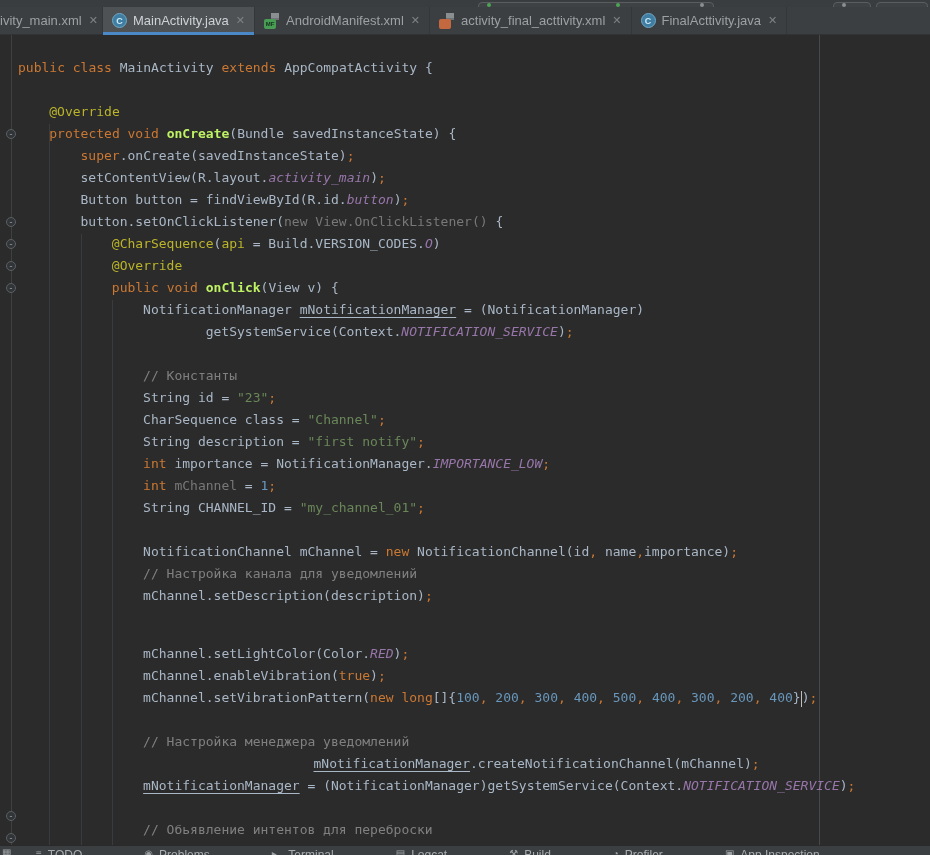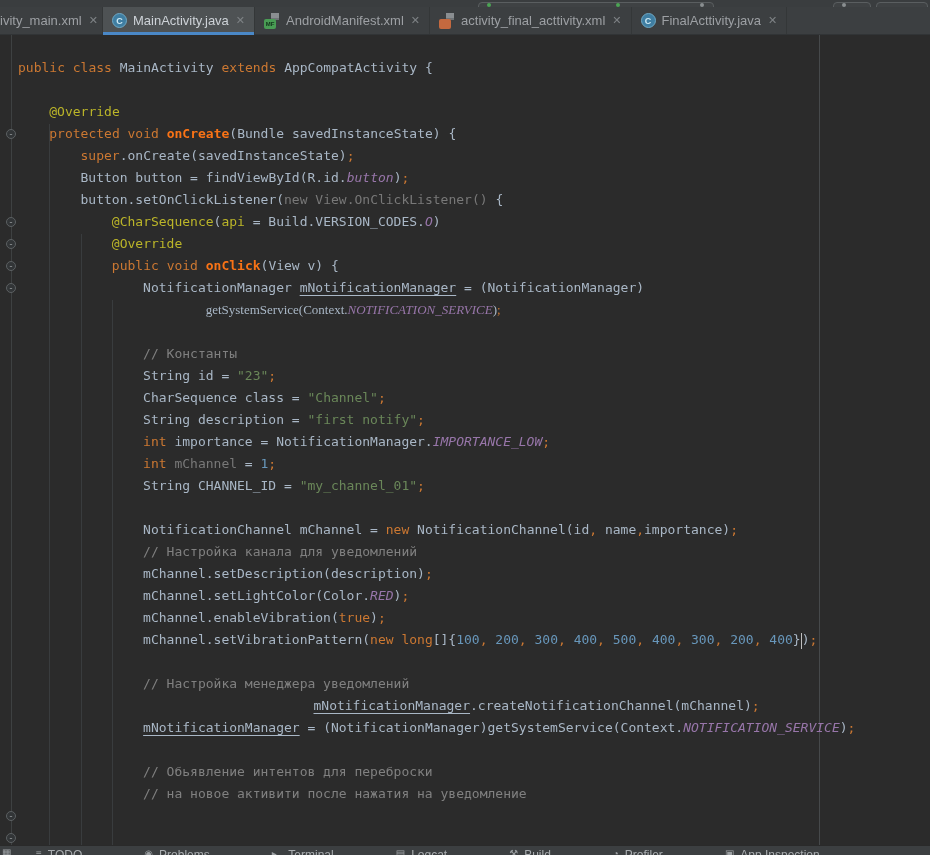--- a/index.html
+++ b/index.html
@@ -32,21 +32,21 @@
   .icon-layout-xml .badge{background:#C4693F;color:#3C1B0D;}
 
   
   #editor{position:absolute;top:35px;left:0;width:930px;height:810px;background:#2B2B2B;overflow:hidden;}
   #gutterline{position:absolute;left:11px;top:0;bottom:0;width:1px;background:#3E4142;}
   .iguide{position:absolute;width:1px;background:#393C3E;bottom:0;}
   #marginline{position:absolute;left:819px;top:0;bottom:0;width:1px;background:#46494B;}
   #code{position:absolute;top:22px;left:18px;right:0;font-family:"DejaVu Sans Mono",monospace;
     font-size:13px;line-height:22px;}
   .line{height:22px;white-space:pre;}
-  .tx{color:#A9B7C6}.kw{color:#CC7832}.md{color:#f97316;font-weight:bold}.an{color:#BBB529}
+  .tx{color:#A9B7C6}.kw{color:#CC7832}.md{color:#bef264;font-weight:bold}.an{color:#BBB529}
   .st{color:#6A8759}.nu{color:#6897BB}.cm{color:#808080}.fl{color:#9876AA;font-style:italic}
   .gy{color:#787878}.pu{color:#CC7832}
   .un{color:#A9B7C6;text-decoration:underline;text-underline-offset:3px;}
   .caret{display:inline-block;width:0;border-left:1.5px solid #BFBFBF;height:16px;vertical-align:middle;}
   .fold{position:absolute;left:6px;width:10px;height:10px;border-radius:50%;border:1px solid #5C6062;
     background:#323537;color:#9A9EA1;font-size:9px;line-height:8px;text-align:center;box-sizing:border-box;
     font-family:"DejaVu Sans Mono",monospace;}
 
   
   #bottombar{position:absolute;top:845px;left:0;width:930px;height:10px;background:#3C3F41;
@@ -109,40 +109,41 @@
     <div class="iguide" style="left:49px;top:89px;"></div>
     <div class="iguide" style="left:81px;top:199px;"></div>
     <div class="iguide" style="left:112px;top:265px;"></div>
     <div id="marginline"></div>
     <div id="code">
         <div class="line" style="padding-left: 0px;"><span class="kw">public</span><span class="tx"> </span><span class="kw">class</span><span class="tx"> MainActivity </span><span class="kw">extends</span><span class="tx"> AppCompatActivity {</span></div>
         <div class="line" style="padding-left: 0px;"></div>
         <div class="line" style="padding-left: 31.28px;"><span class="an">@Override</span></div>
         <div class="line" style="padding-left: 31.28px;"><span class="kw">protected</span><span class="tx"> </span><span class="kw">void</span><span class="tx"> </span><span class="md">onCreate</span><span class="tx">(Bundle savedInstanceState) {</span></div>
         <div class="line" style="padding-left: 62.56px;"><span class="kw">super</span><span class="tx">.onCreate(savedInstanceState)</span><span class="pu">;</span></div>
+        <div class="line" style="padding-left: 62.56px;"><span class="tx">setContentView(R.layout.</span><span class="fl">activity_main</span><span class="tx">)</span><span class="pu">;</span></div>
         <div class="line" style="padding-left: 62.56px;"><span class="tx">Button button = findViewById(R.id.</span><span class="fl">button</span><span class="tx">)</span><span class="pu">;</span></div>
         <div class="line" style="padding-left: 62.56px;"><span class="tx">button.setOnClickListener(</span><span class="gy">new View.OnClickListener() </span><span class="tx">{</span></div>
         <div class="line" style="padding-left: 93.84px;"><span class="an">@CharSequence</span><span class="tx">(</span><span class="an">api</span><span class="tx"> = Build.VERSION_CODES.</span><span class="fl">O</span><span class="tx">)</span></div>
         <div class="line" style="padding-left: 93.84px;"><span class="an">@Override</span></div>
         <div class="line" style="padding-left: 93.84px;"><span class="kw">public</span><span class="tx"> </span><span class="kw">void</span><span class="tx"> </span><span class="md">onClick</span><span class="tx">(View v) {</span></div>
         <div class="line" style="padding-left: 125.12px;"><span class="tx">NotificationManager </span><span class="un">mNotificationManager</span><span class="tx"> = (NotificationManager)</span></div>
-        <div class="line" style="padding-left: 187.68px; font-family: Liberation Serif, serif;"><span class="tx">getSystemService(Context.</span><span class="fl">NOTIFICATION_SERVICE</span><span class="tx">)</span><span class="pu">;</span></div>
+        <div class="line" style="padding-left: 187.68px;"><span class="tx">getSystemService(Context.</span><span class="fl">NOTIFICATION_SERVICE</span><span class="tx">)</span><span class="pu">;</span></div>
         <div class="line" style="padding-left: 0px;"></div>
         <div class="line" style="padding-left: 125.12px;"><span class="cm">// Константы</span></div>
         <div class="line" style="padding-left: 125.12px;"><span class="tx">String id = </span><span class="st">"23"</span><span class="pu">;</span></div>
         <div class="line" style="padding-left: 125.12px;"><span class="tx">CharSequence class = </span><span class="st">"Channel"</span><span class="pu">;</span></div>
         <div class="line" style="padding-left: 125.12px;"><span class="tx">String description = </span><span class="st">"first notify"</span><span class="pu">;</span></div>
         <div class="line" style="padding-left: 125.12px;"><span class="kw">int</span><span class="tx"> importance = NotificationManager.</span><span class="fl">IMPORTANCE_LOW</span><span class="pu">;</span></div>
         <div class="line" style="padding-left: 125.12px;"><span class="kw">int</span><span class="tx"> </span><span class="gy">mChannel</span><span class="tx"> = </span><span class="nu">1</span><span class="pu">;</span></div>
         <div class="line" style="padding-left: 125.12px;"><span class="tx">String CHANNEL_ID = </span><span class="st">"my_channel_01"</span><span class="pu">;</span></div>
         <div class="line" style="padding-left: 0px;"></div>
         <div class="line" style="padding-left: 125.12px;"><span class="tx">NotificationChannel mChannel = </span><span class="kw">new</span><span class="tx"> NotificationChannel(id</span><span class="pu">,</span><span class="tx"> name</span><span class="pu">,</span><span class="tx">importance)</span><span class="pu">;</span></div>
         <div class="line" style="padding-left: 125.12px;"><span class="cm">// Настройка канала для уведомлений</span></div>
         <div class="line" style="padding-left: 125.12px;"><span class="tx">mChannel.setDescription(description)</span><span class="pu">;</span></div>
-        <div class="line" style="padding-left: 125.12px;"><span class="tx">mChannel.setLightColor(Color.</span><span class="fl">RED</span><span class="tx">)</span><span class="pu">;</span></div>
+        <div class="line" style="padding-left: 125.12px; margin-top: 36px;"><span class="tx">mChannel.setLightColor(Color.</span><span class="fl">RED</span><span class="tx">)</span><span class="pu">;</span></div>
         <div class="line" style="padding-left: 125.12px;"><span class="tx">mChannel.enableVibration(</span><span class="kw">true</span><span class="tx">)</span><span class="pu">;</span></div>
         <div class="line" style="padding-left: 125.12px;"><span class="tx">mChannel.setVibrationPattern(</span><span class="kw">new</span><span class="tx"> </span><span class="kw">long</span><span class="tx">[]{</span><span class="nu">100</span><span class="pu">,</span><span class="tx"> </span><span class="nu">200</span><span class="pu">,</span><span class="tx"> </span><span class="nu">300</span><span class="pu">,</span><span class="tx"> </span><span class="nu">400</span><span class="pu">,</span><span class="tx"> </span><span class="nu">500</span><span class="pu">,</span><span class="tx"> </span><span class="nu">400</span><span class="pu">,</span><span class="tx"> </span><span class="nu">300</span><span class="pu">,</span><span class="tx"> </span><span class="nu">200</span><span class="pu">,</span><span class="tx"> </span><span class="nu">400</span><span class="tx">}</span><span class="caret"></span><span class="tx">)</span><span class="pu">;</span></div>
         <div class="line" style="padding-left: 0px;"></div>
         <div class="line" style="padding-left: 125.12px;"><span class="cm">// Настройка менеджера уведомлений</span></div>
         <div class="line" style="padding-left: 125.12px; text-align: center;"><span class="un">mNotificationManager</span><span class="tx">.createNotificationChannel(mChannel)</span><span class="pu">;</span></div>
         <div class="line" style="padding-left: 125.12px;"><span class="un">mNotificationManager</span><span class="tx"> = (NotificationManager)getSystemService(Context.</span><span class="fl">NOTIFICATION_SERVICE</span><span class="tx">)</span><span class="pu">;</span></div>
         <div class="line" style="padding-left: 0px;"></div>
         <div class="line" style="padding-left: 125.12px;"><span class="cm">// Обьявление интентов для переброски</span></div>
         <div class="line" style="padding-left: 125.12px;"><span class="cm">// на новое активити после нажатия на уведомление</span></div>
       </div>

